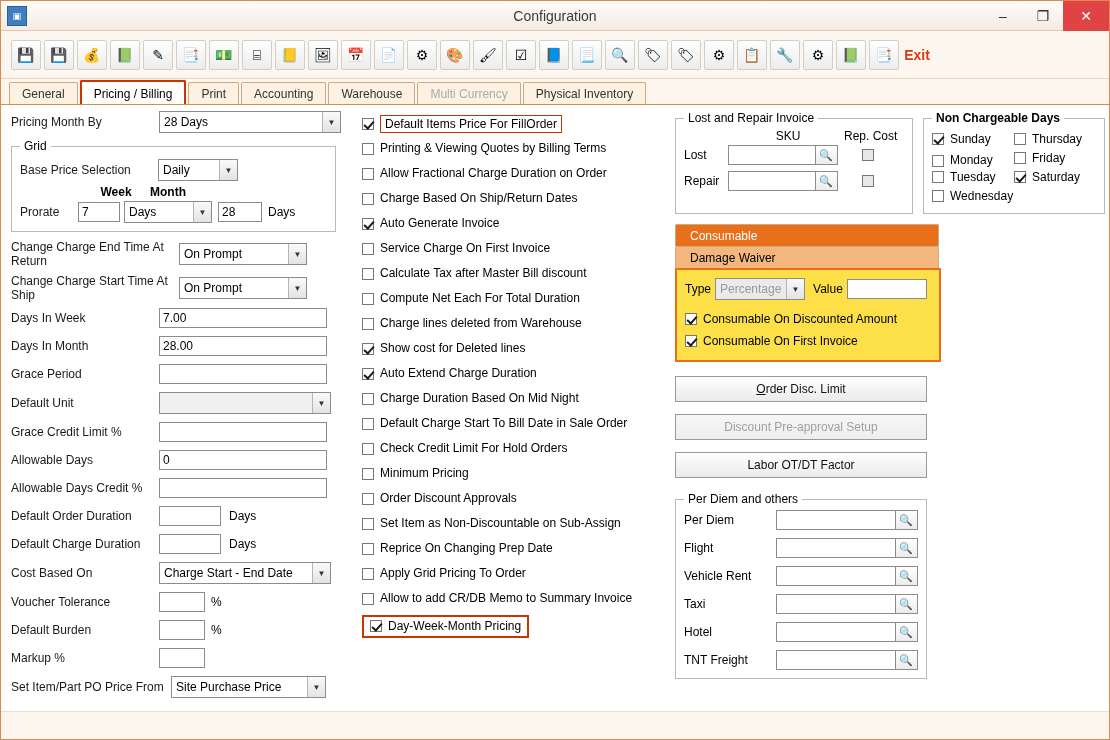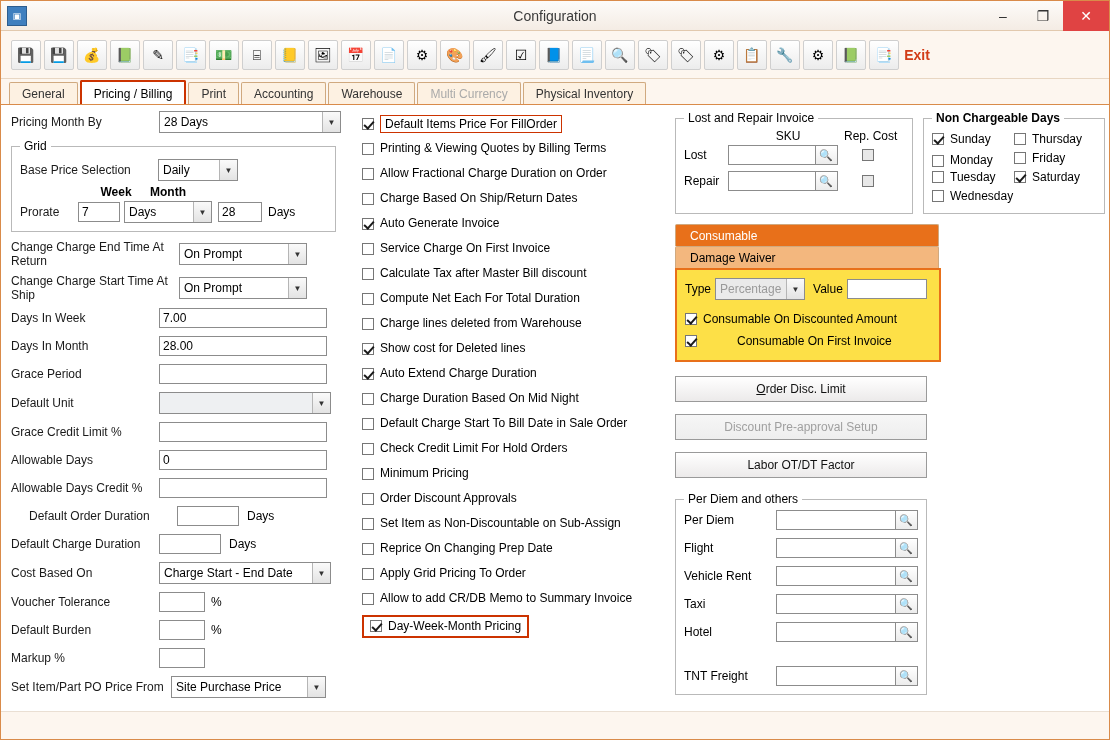--- a/index.html
+++ b/index.html
@@ -385,21 +385,21 @@
       <div class="row" style="margin-bottom:8px;">
         <div class="lbl">Allowable Days</div>
         <input class="txt" style="width: 168px;" value="0">
       </div>
 
       <div class="row" style="margin-bottom:8px;">
         <div class="lbl">Allowable Days Credit %</div>
         <input class="txt" style="width: 168px;" value="">
       </div>
 
-      <div class="row" style="margin-bottom:8px;margin-left:18px;">
+      <div class="row" style="margin-bottom:8px;">
         <div class="lbl">Default Order Duration</div>
         <input class="txt" style="width: 62px;" value="">
         <span style="margin-left:8px;">Days</span>
       </div>
 
       <div class="row" style="margin-bottom:8px;">
         <div class="lbl">Default Charge Duration</div>
         <input class="txt" style="width: 62px;" value="">
         <span style="margin-left:8px;">Days</span>
       </div>
@@ -612,21 +612,21 @@
               <span>Percentage</span>
               <span class="arrow">▼</span>
             </div>
             <span style="margin:0 4px 0 8px;">Value</span>
             <input class="txt" style="width: 80px;" value="">
           </div>
           <div class="cbrow" style="height:22px;">
             <span class="cb on"></span>
             <span>Consumable On Discounted Amount</span>
           </div>
-          <div class="cbrow" style="height:22px;gap:34px;">
+          <div class="cbrow" style="height:22px;">
             <span class="cb on"></span>
             <span>Consumable On First Invoice</span>
           </div>
         </div>
       </div>
 
       <div style="margin-top:14px; width:252px;">
         <div class="btn-wide">
             <span><span class="u">O</span>rder Disc. Limit</span>
           </div>
@@ -657,21 +657,21 @@
             <div class="searchbtn">🔍</div>
           </div>
         </div>
         <div style="display:flex;align-items:center;margin-bottom:8px;">
           <div style="width:92px;">Taxi</div>
           <div class="inputwrap">
             <input class="txt" style="width: 120px;" value="">
             <div class="searchbtn">🔍</div>
           </div>
         </div>
-        <div style="display:flex;align-items:center;margin-bottom:24px;">
+        <div style="display:flex;align-items:center;margin-bottom:8px;">
           <div style="width:92px;">Hotel</div>
           <div class="inputwrap">
             <input class="txt" style="width: 120px;" value="">
             <div class="searchbtn">🔍</div>
           </div>
         </div>
         <div style="display:flex;align-items:center;">
           <div style="width:92px;">TNT Freight</div>
           <div class="inputwrap">
             <input class="txt" style="width: 120px;" value="">

